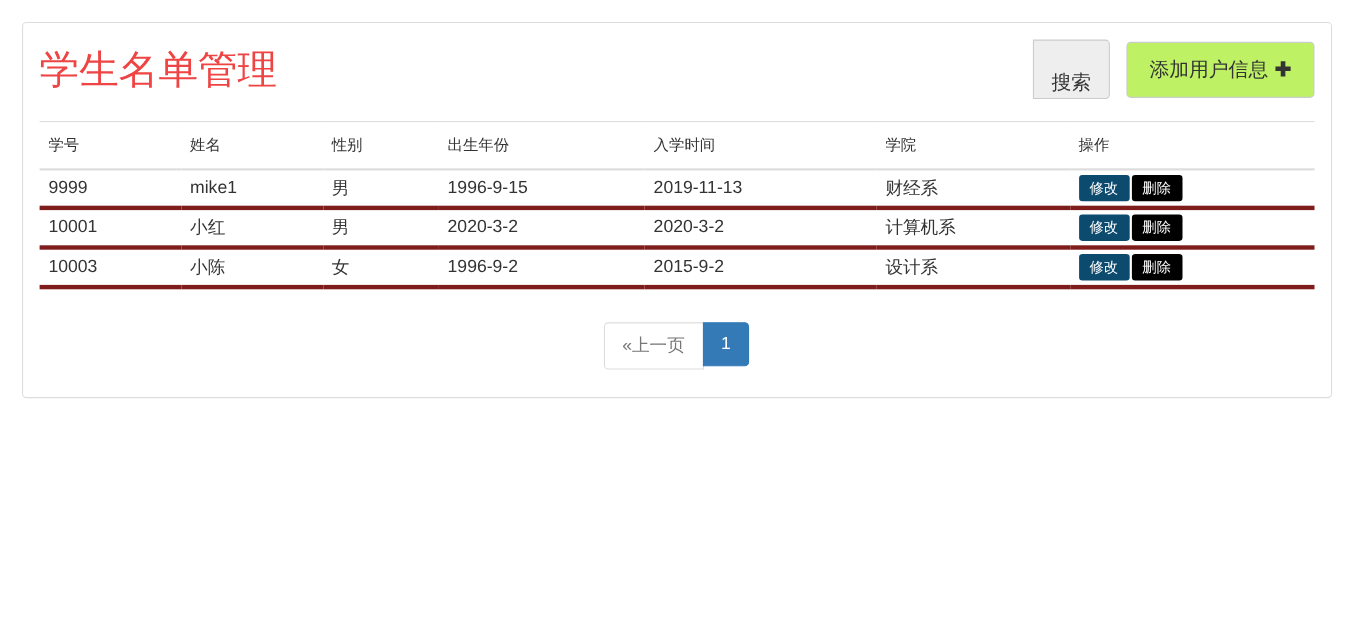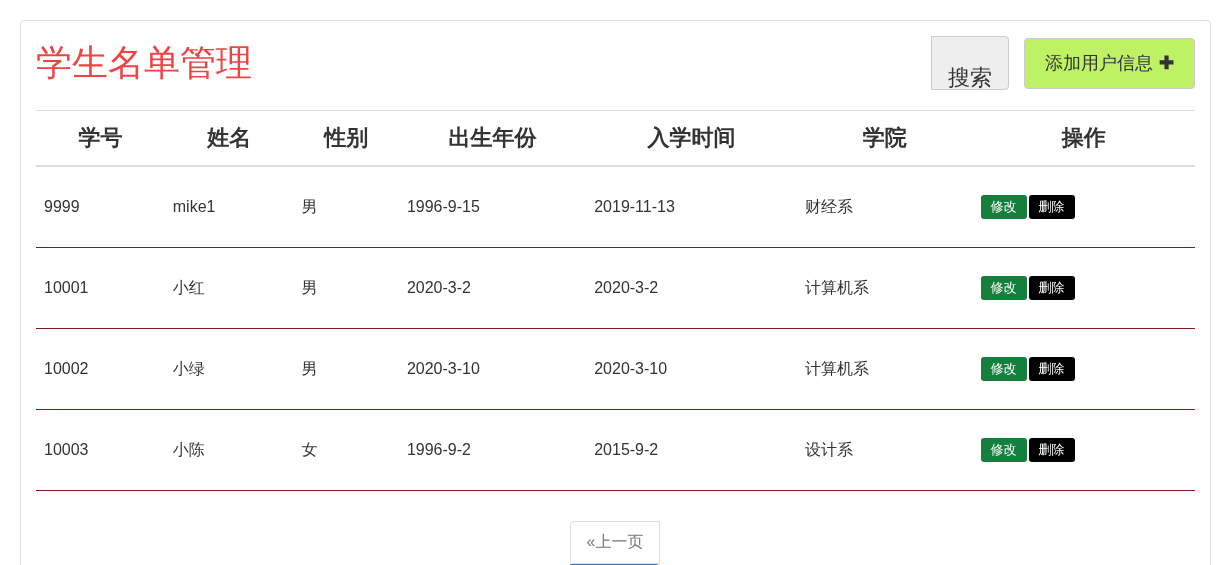--- a/index.html
+++ b/index.html
@@ -48,21 +48,21 @@
       border-radius: 4px 0 0 4px;
       color: #555;
       background: #fff;
     }
     .search-input::placeholder {
       color: #999;
     }
     .search-btn {
       height: 46px;
       padding: 26px 16px;
-      font-size: 22px;
+      font-size: 18px;
       color: #333;
       background: #eee;
       border: 1px solid #ccc;
       border-radius: 0 4px 4px 0;
       cursor: pointer;
     }
     .add-btn {
       height: 51px;
       padding: 10px 20px;
       font-size: 18px;
@@ -77,57 +77,56 @@
     .plus-icon {
       font-weight: bold;
       margin-left: 6px;
     }
     table {
       width: 100%;
       border-collapse: collapse;
       margin-bottom: 20px;
     }
     thead th {
-      text-align: center;
-      font-weight: bold;
+      text-align: left;
+      font-weight: normal;
       padding: 12px 8px;
       border-top: 1px solid #ddd;
       border-bottom: 2px solid #ddd;
-      font-size: 22px;
+      font-size: 14px;
     }
     tbody td {
-      padding: 28px 8px;
-      border-bottom: 1px solid #7f1d1d;
+      padding: 4px 8px;
+      border-bottom: 4px solid #7f1d1d;
       font-size: 16px;
       vertical-align: middle;
     }
     .btn-sm {
       display: inline-block;
       padding: 3px 10px;
       font-size: 13px;
       border-radius: 3px;
       color: #fff;
       border: none;
       cursor: pointer;
       margin-right: 2px;
     }
     .btn-info {
-      background: #15803d;
+      background: #0c4a6e;
     }
     .btn-danger {
       background: #000000;
     }
     .pagination-wrap {
       text-align: center;
       padding: 10px 0;
     }
     .pagination {
       display: inline-flex;
       list-style: none;
-      flex-direction: column;
     }
     .pagination li {
       display: inline;
     }
     .pagination a {
       display: block;
       padding: 10px 16px;
       font-size: 16px;
       color: #337ab7;
       background: #fff;
@@ -202,29 +201,20 @@
         <tr>
           <td>10001</td>
           <td>小红</td>
           <td>男</td>
           <td>2020-3-2</td>
           <td>2020-3-2</td>
           <td>计算机系</td>
           <td><button class="btn-sm btn-info">修改</button><button class="btn-sm btn-danger">删除</button></td>
         </tr>
         <tr>
-          <td>10002</td>
-          <td>小绿</td>
-          <td>男</td>
-          <td>2020-3-10</td>
-          <td>2020-3-10</td>
-          <td>计算机系</td>
-          <td><button class="btn-sm btn-info">修改</button><button class="btn-sm btn-danger">删除</button></td>
-        </tr>
-        <tr>
           <td>10003</td>
           <td>小陈</td>
           <td>女</td>
           <td>1996-9-2</td>
           <td>2015-9-2</td>
           <td>设计系</td>
           <td><button class="btn-sm btn-info">修改</button><button class="btn-sm btn-danger">删除</button></td>
         </tr>
       </tbody>
   </table>

